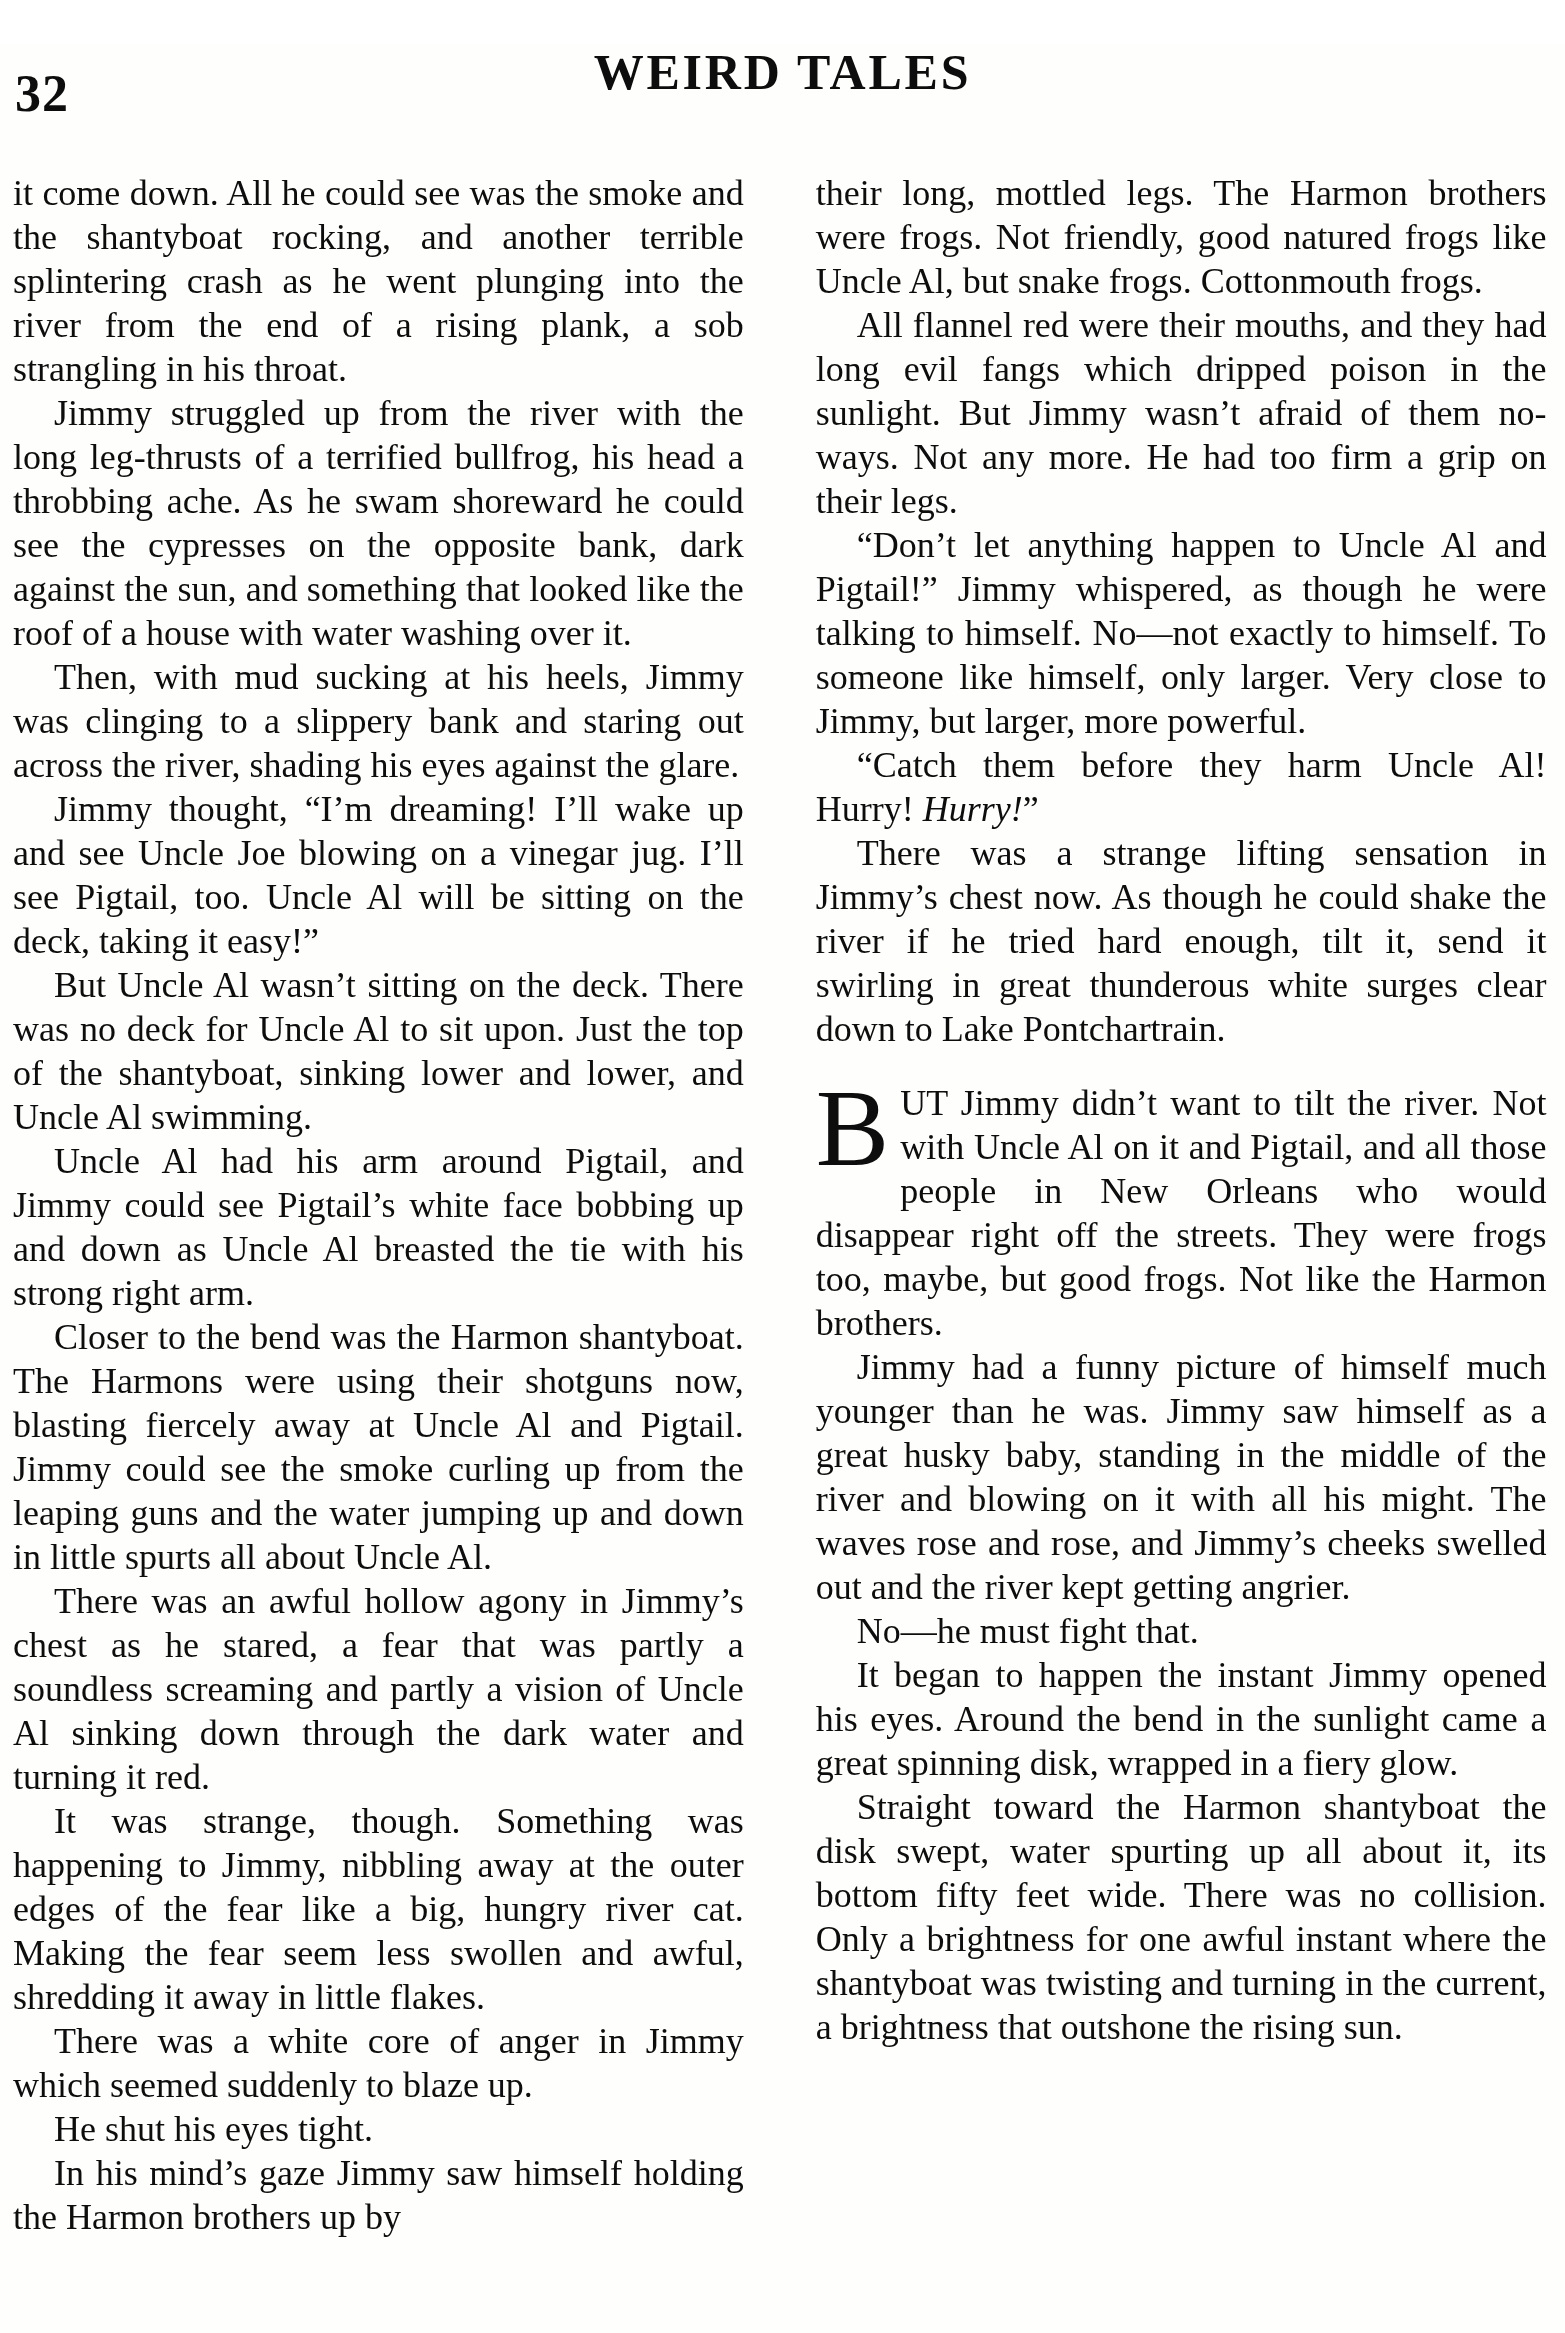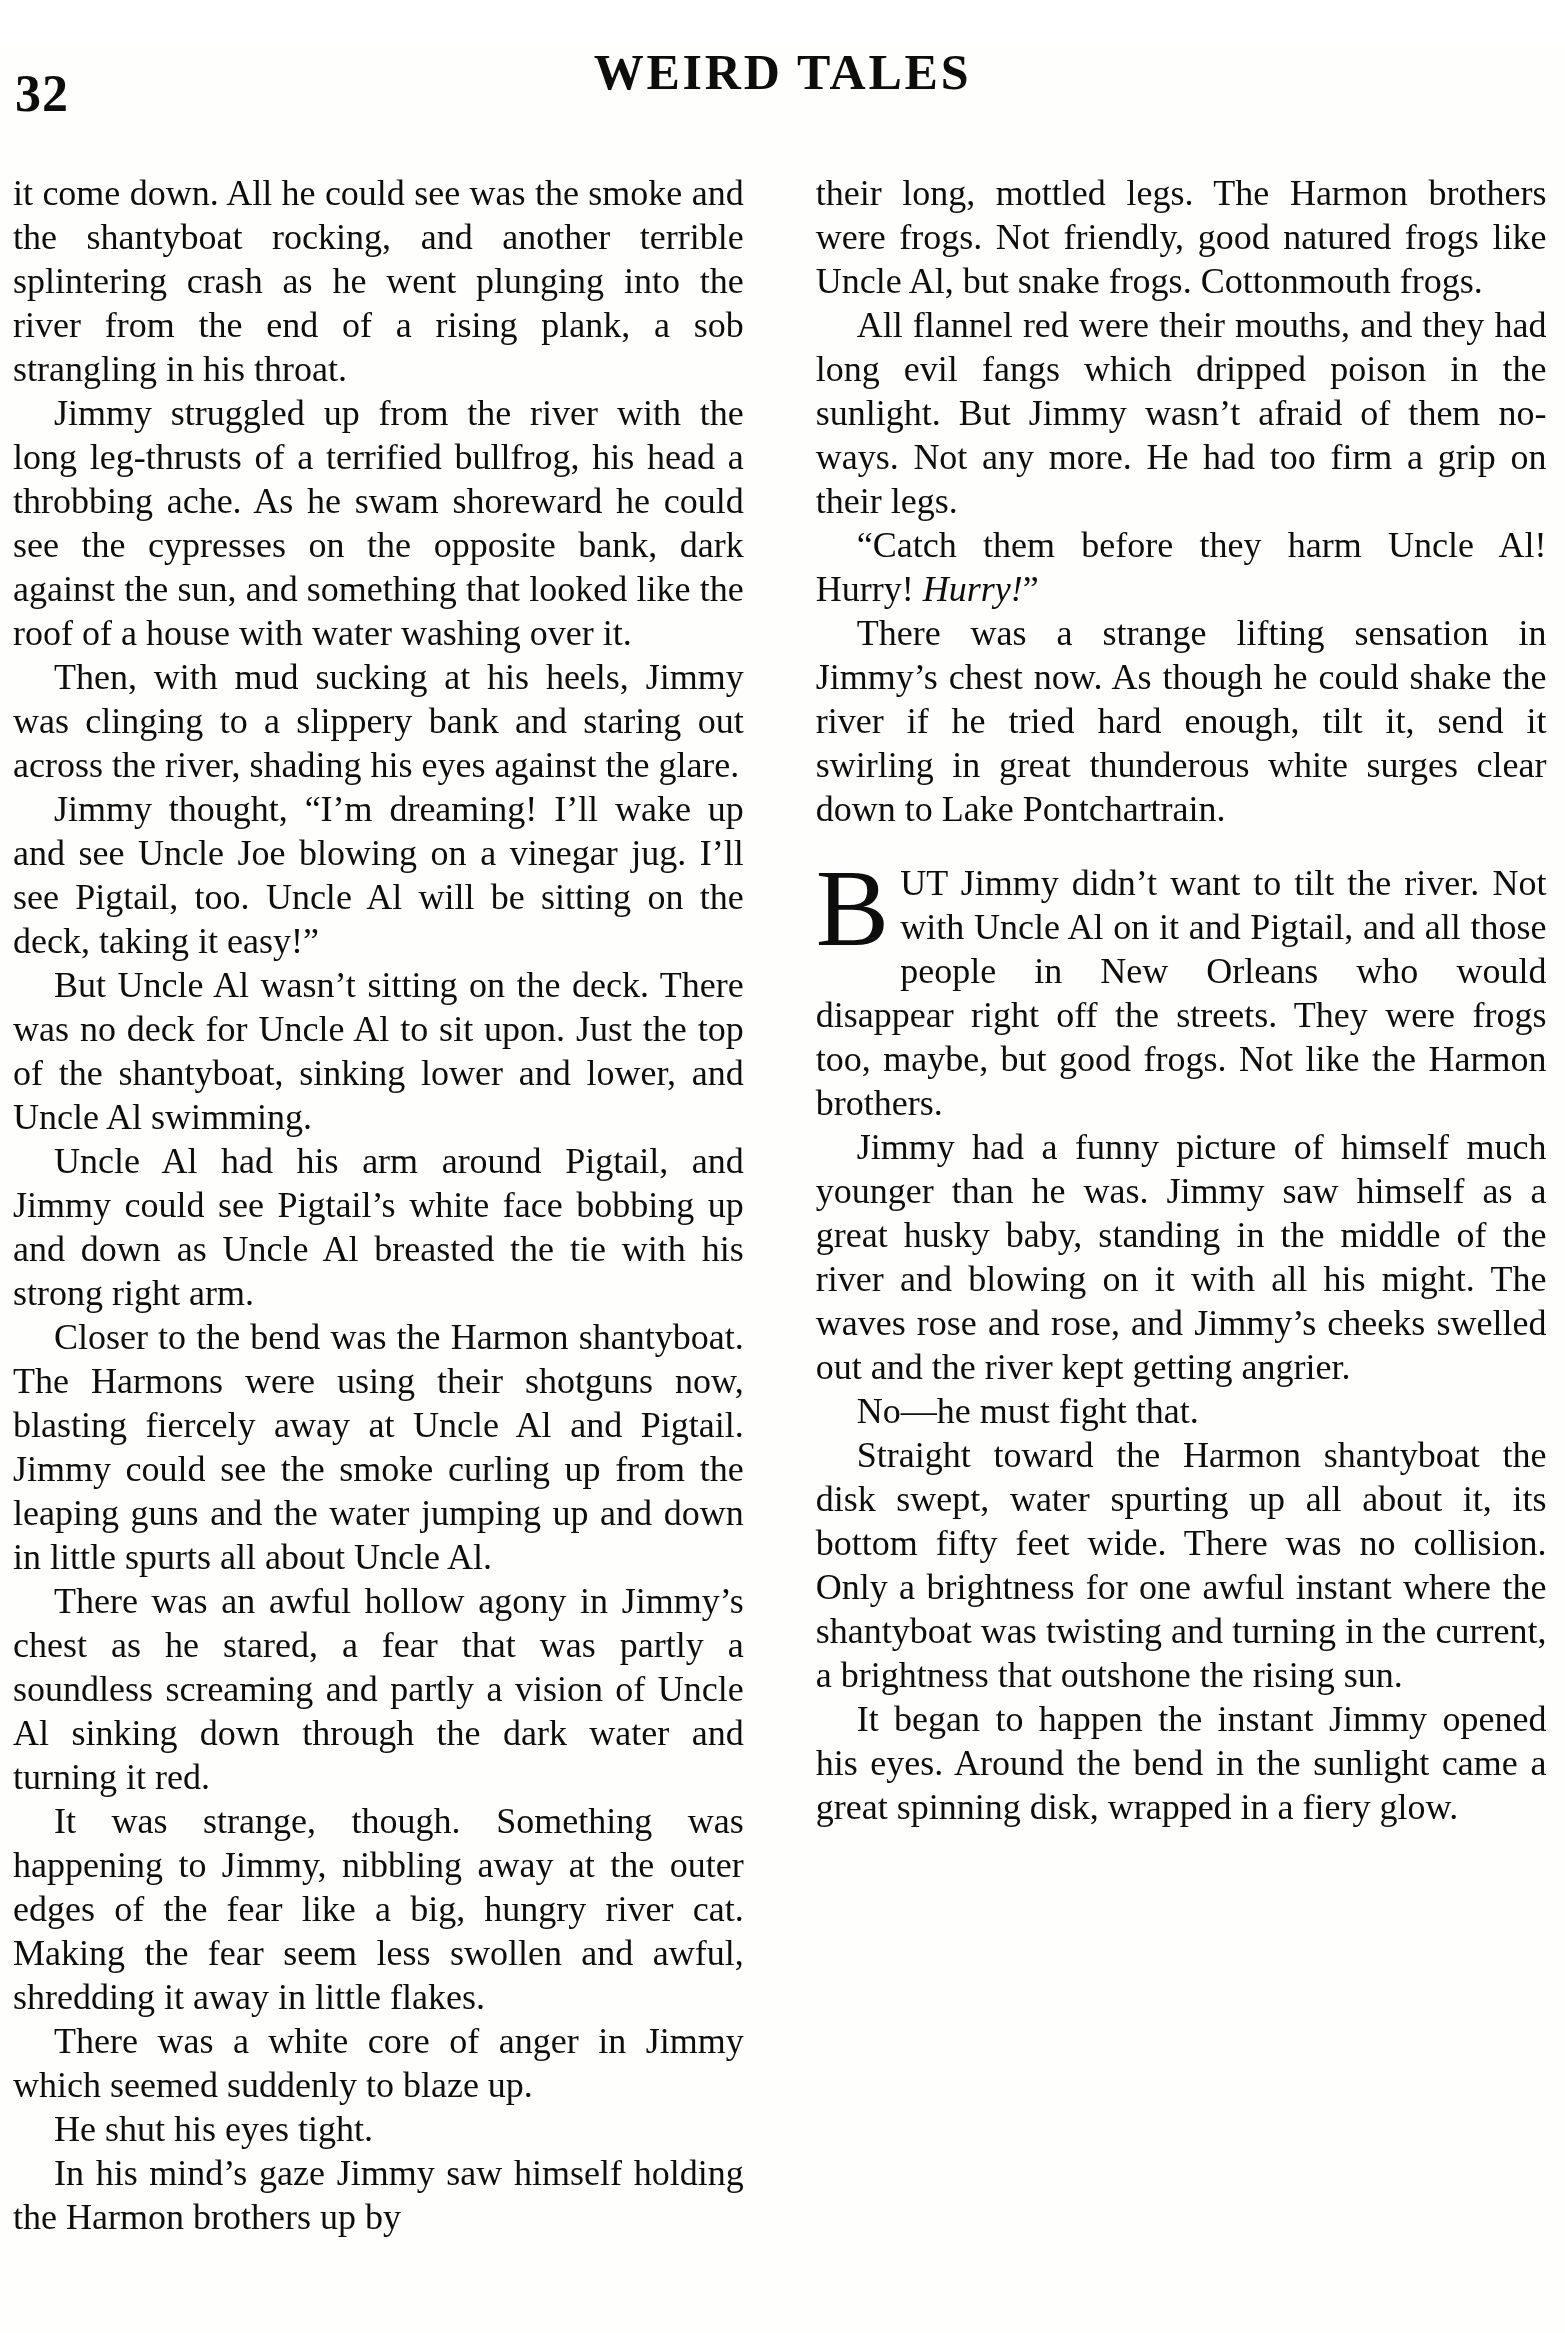--- a/index.html
+++ b/index.html
@@ -88,23 +88,24 @@
         <p class="para indent">Closer to the bend was the Harmon shantyboat. The Harmons were using their shotguns now, blasting fiercely away at Uncle Al and Pigtail. Jimmy could see the smoke curling up from the leaping guns and the water jumping up and down in little spurts all about Uncle Al.</p>
         <p class="para indent">There was an awful hollow agony in Jimmy’s chest as he stared, a fear that was partly a soundless screaming and partly a vision of Uncle Al sinking down through the dark water and turning it red.</p>
         <p class="para indent">It was strange, though. Something was happening to Jimmy, nibbling away at the outer edges of the fear like a big, hungry river cat. Making the fear seem less swollen and awful, shredding it away in little flakes.</p>
         <p class="para indent">There was a white core of anger in Jimmy which seemed suddenly to blaze up.</p>
         <p class="para indent">He shut his eyes tight.</p>
         <p class="para indent">In his mind’s gaze Jimmy saw himself holding the Harmon brothers up by</p>
       </section>
     <section class="column">
         <p class="para">their long, mottled legs. The Harmon brothers were frogs. Not friendly, good natured frogs like Uncle Al, but snake frogs. Cottonmouth frogs.</p>
         <p class="para indent">All flannel red were their mouths, and they had long evil fangs which dripped poison in the sunlight. But Jimmy wasn’t afraid of them no-ways. Not any more. He had too firm a grip on their legs.</p>
+        <p class="para indent">“Don’t let anything happen to Uncle Al and Pigtail!” Jimmy whispered, as though he were talking to himself. No—not exactly to himself. To someone like himself, only larger. Very close to Jimmy, but larger, more powerful.</p>
         <p class="para indent"><span>“Catch them before they harm Uncle Al! Hurry! </span><em>Hurry!</em><span>”</span></p>
         <p class="para indent">There was a strange lifting sensation in Jimmy’s chest now. As though he could shake the river if he tried hard enough, tilt it, send it swirling in great thunderous white surges clear down to Lake Pontchartrain.</p>
         <p class="para section-start"><span class="dropcap">B</span>UT Jimmy didn’t want to tilt the river. Not with Uncle Al on it and Pigtail, and all those people in New Orleans who would disappear right off the streets. They were frogs too, maybe, but good frogs. Not like the Harmon brothers.</p>
         <p class="para indent">Jimmy had a funny picture of himself much younger than he was. Jimmy saw himself as a great husky baby, standing in the middle of the river and blowing on it with all his might. The waves rose and rose, and Jimmy’s cheeks swelled out and the river kept getting angrier.</p>
         <p class="para indent">No—he must fight that.</p>
+        <p class="para indent">It began to happen the instant Jimmy opened his eyes. Around the bend in the sunlight came a great spinning disk, wrapped in a fiery glow.</p>
         <p class="para indent">Straight toward the Harmon shantyboat the disk swept, water spurting up all about it, its bottom fifty feet wide. There was no collision. Only a brightness for one awful instant where the shantyboat was twisting and turning in the current, a brightness that outshone the rising sun.</p>
-        <p class="para indent">It began to happen the instant Jimmy opened his eyes. Around the bend in the sunlight came a great spinning disk, wrapped in a fiery glow.</p>
       </section>
   </main>
 </div>
 
 
 </body></html>

